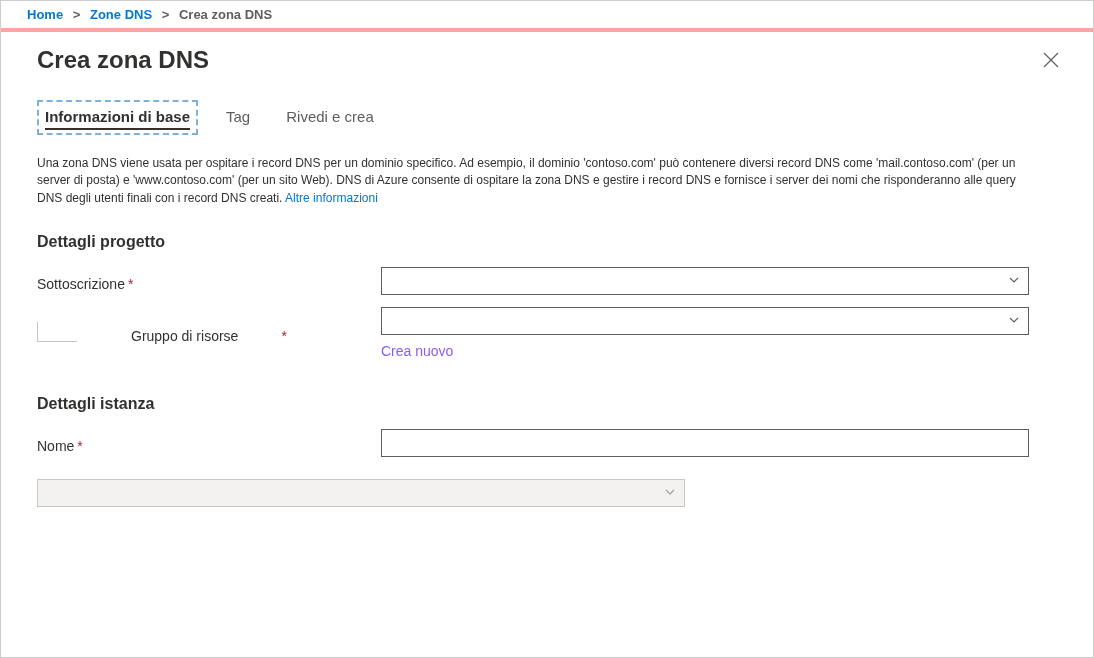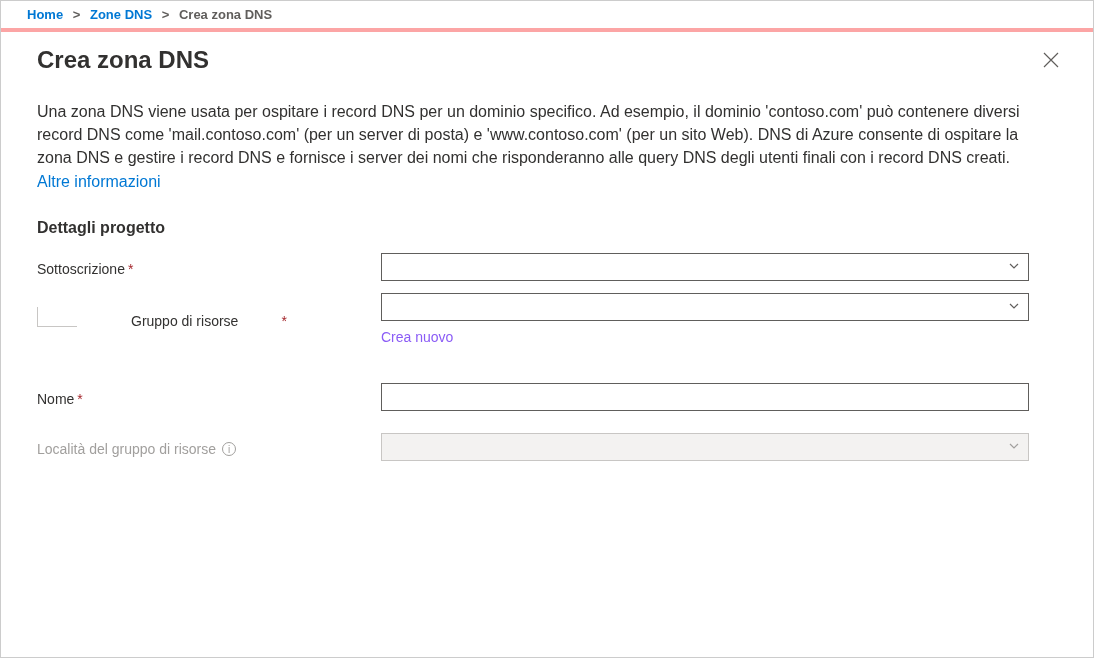--- a/index.html
+++ b/index.html
@@ -10,21 +10,21 @@
     .breadcrumb .current { color:#605e5c; }
     .header { display:flex; align-items:center; justify-content:space-between; padding:14px 30px 26px 36px; }
     .header h1 { font-size:24px; font-weight:600; color:#323130; }
     .close-btn { cursor:pointer; color:#605e5c; padding:4px; }
     .close-btn svg { width:16px; height:16px; display:block; }
     .content { padding:0 36px; }
     .tabs { display:flex; gap:20px; margin-bottom:20px; }
     .tab { padding:8px 8px 10px 8px; color:#605e5c; font-size:15px; cursor:pointer; background:transparent; border:none; font-family:inherit; position:relative; }
     .tab.active { color:#323130; font-weight:600; outline:2px dashed #7eb0d9; outline-offset:-2px; }
     .tab.active::after { content:""; position:absolute; left:8px; right:8px; bottom:5px; height:2px; background:#323130; }
-    .description { font-size:16px; color:#323130; line-height:1.45; margin-bottom:26px; max-width:1000px; }
+    .description { font-size:12px; color:#323130; line-height:1.45; margin-bottom:26px; max-width:1000px; }
     .description a { color:#0078d4; text-decoration:none; cursor:pointer; }
     .section-title { font-size:16px; font-weight:600; color:#323130; margin-bottom:14px; }
     .field-row { display:flex; align-items:center; margin-bottom:10px; min-height:32px; }
     .field-label { width:344px; display:flex; align-items:center; padding-top:5px; font-size:14px; color:#323130; }
     .field-label.disabled { color:#a19f9d; }
     .indent-wrap { display:flex; align-items:center;gap:40px; }
     .indent-line { width:40px; height:20px; border-left:1px solid #c8c6c4; border-bottom:1px solid #c8c6c4; margin-right:14px; margin-top:-8px; }
     .required { color:#a4262c; margin-left:3px; }
     .info-icon { display:inline-flex; align-items:center; justify-content:center; width:14px; height:14px; border:1px solid #a19f9d; border-radius:50%; font-size:10px; color:#a19f9d; margin-left:6px; }
     .field-control { flex:1; max-width:648px; }
@@ -51,20 +51,25 @@
   <h1>Crea zona DNS</h1>
   <div class="close-btn">
     <svg viewBox="0 0 16 16">
         <path d="M1 1 L15 15 M15 1 L1 15" stroke="currentColor" stroke-width="1.2" fill="none"></path>
       </svg>
   </div>
 </div>
 
 <div class="content">
 
+  <div class="tabs">
+    <button class="tab active">Informazioni di base</button>
+    <button class="tab">Tag</button>
+    <button class="tab">Rivedi e crea</button>
+  </div>
 
   <p class="description">
     <span>Una zona DNS viene usata per ospitare i record DNS per un dominio specifico. Ad esempio, il dominio 'contoso.com' può contenere diversi record DNS come 'mail.contoso.com' (per un server di posta) e 'www.contoso.com' (per un sito Web). DNS di Azure consente di ospitare la zona DNS e gestire i record DNS e fornisce i server dei nomi che risponderanno alle query DNS degli utenti finali con i record DNS creati.</span>
     <a>Altre informazioni</a>
   </p>
 
   <h2 class="section-title">Dettagli progetto</h2>
 
   <div class="field-row">
     <div class="field-label">
@@ -99,36 +104,33 @@
               <path d="M2 4 L6 8 L10 4" stroke="currentColor" stroke-width="1.2" fill="none"></path>
             </svg>
         </span>
       </div>
       <a class="helper-link">Crea nuovo</a>
     </div>
   </div>
 
   <div class="section-gap"></div>
 
+  <h2 class="section-title">Dettagli istanza</h2>
 
   <div class="field-row">
     <div class="field-label">
       <span>Nome</span>
       <span class="required">*</span>
     </div>
     <div class="field-control">
       <input type="text" class="text-input" value="" style="">
     </div>
   </div>
 
   <div class="field-row" style="margin-top:18px;">
-    <div class="field-label disabled">
-      <span>Località del gruppo di risorse</span>
-      <span class="info-icon">i</span>
-    </div>
     <div class="field-control">
       <div class="select-box disabled">
         <span></span>
         <span class="select-chevron">
           <svg width="12" height="12" viewBox="0 0 12 12">
               <path d="M2 4 L6 8 L10 4" stroke="currentColor" stroke-width="1.2" fill="none"></path>
             </svg>
         </span>
       </div>
     </div>

